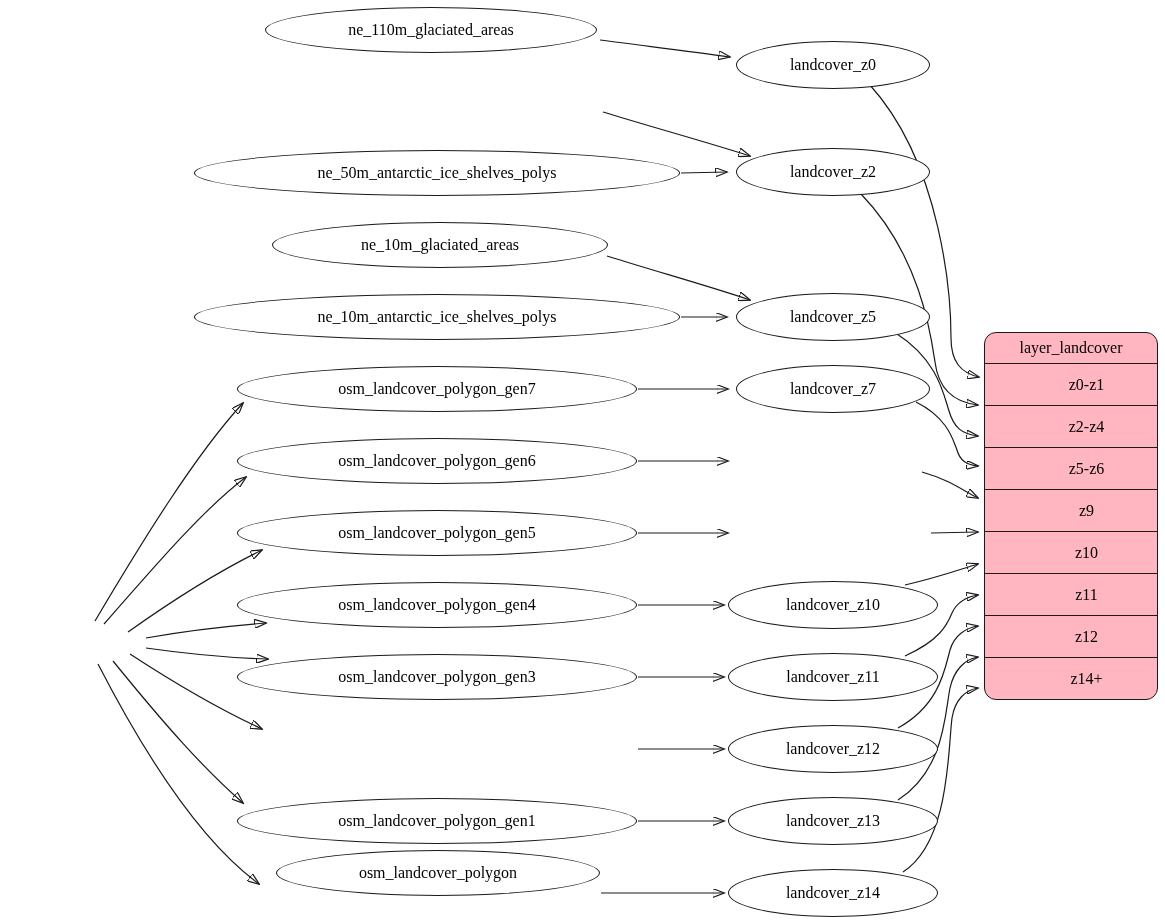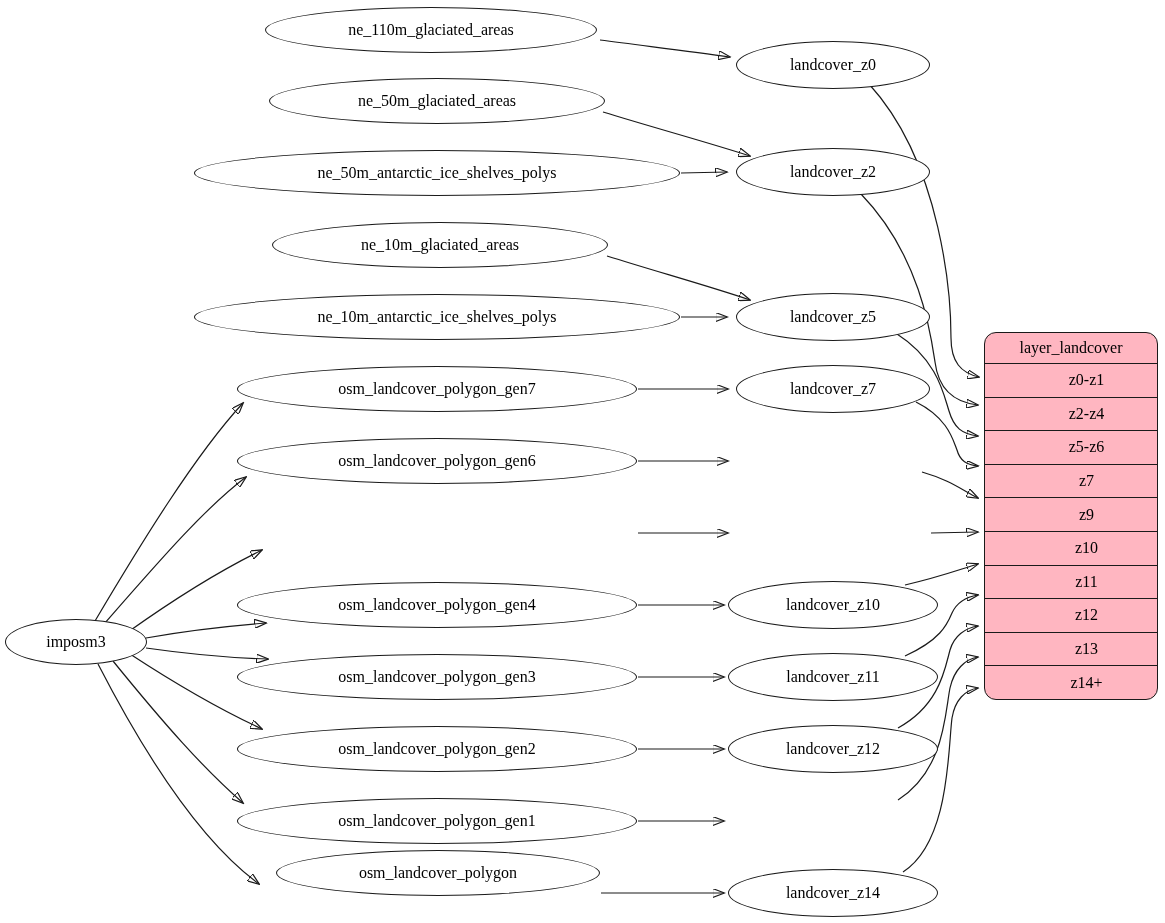--- a/index.html
+++ b/index.html
@@ -75,57 +75,51 @@
     <path d="M905,585 C940,577 958,570 978,564" marker-end="url(#arr)"></path>
     <path d="M905,656 C940,640 947,625 952,613 C957,602 966,597 978,595" marker-end="url(#arr)"></path>
     <path d="M898,728 C940,705 945,668 950,650 C954,636 965,628 978,626" marker-end="url(#arr)"></path>
     <path d="M898,800 C945,770 945,712 950,688 C954,670 965,659 978,657" marker-end="url(#arr)"></path>
     <path d="M903,872 C950,842 948,748 952,718 C955,700 965,690 978,688" marker-end="url(#arr)"></path>
   </svg>
 
   <div class="node" style="left:265px;top:7px;width:332px;height:46px">
     <span>ne_110m_glaciated_areas</span>
   </div>
-  <div class="node" style="left:269px;top:78px;width:336px;height:46px">
-    <span>ne_50m_glaciated_areas</span>
-  </div>
   <div class="node" style="left:194px;top:150px;width:486px;height:46px">
     <span>ne_50m_antarctic_ice_shelves_polys</span>
   </div>
   <div class="node" style="left:272px;top:222px;width:336px;height:46px">
     <span>ne_10m_glaciated_areas</span>
   </div>
   <div class="node" style="left:194px;top:294px;width:486px;height:46px">
     <span>ne_10m_antarctic_ice_shelves_polys</span>
   </div>
   <div class="node" style="left:237px;top:366px;width:400px;height:46px">
     <span>osm_landcover_polygon_gen7</span>
   </div>
   <div class="node" style="left:237px;top:438px;width:400px;height:46px">
     <span>osm_landcover_polygon_gen6</span>
   </div>
+  <div class="node" style="left:237px;top:510px;width:400px;height:46px">
+    <span>osm_landcover_polygon_gen5</span>
+  </div>
   <div class="node" style="left:237px;top:582px;width:400px;height:46px">
     <span>osm_landcover_polygon_gen4</span>
   </div>
   <div class="node" style="left:237px;top:654px;width:400px;height:46px">
     <span>osm_landcover_polygon_gen3</span>
-  </div>
-  <div class="node" style="left:237px;top:726px;width:400px;height:46px">
-    <span>osm_landcover_polygon_gen2</span>
   </div>
   <div class="node" style="left:237px;top:798px;width:400px;height:46px">
     <span>osm_landcover_polygon_gen1</span>
   </div>
   <div class="node" style="left:276px;top:850px;width:324px;height:46px">
     <span>osm_landcover_polygon</span>
   </div>
 
-  <div class="node" style="left:5px;top:619px;width:142px;height:46px">
-    <span>imposm3</span>
-  </div>
 
   <div class="node" style="left:736px;top:41px;width:194px;height:48px">
     <span>landcover_z0</span>
   </div>
   <div class="node" style="left:736px;top:148px;width:194px;height:48px">
     <span>landcover_z2</span>
   </div>
   <div class="node" style="left:736px;top:293px;width:194px;height:48px">
     <span>landcover_z5</span>
   </div>
@@ -134,31 +128,32 @@
   </div>
   <div class="node" style="left:728px;top:581px;width:210px;height:48px">
     <span>landcover_z10</span>
   </div>
   <div class="node" style="left:728px;top:653px;width:210px;height:48px">
     <span>landcover_z11</span>
   </div>
   <div class="node" style="left:728px;top:725px;width:210px;height:48px">
     <span>landcover_z12</span>
   </div>
+  <div class="node" style="left:728px;top:797px;width:210px;height:48px">
+    <span>landcover_z13</span>
+  </div>
   <div class="node" style="left:728px;top:869px;width:210px;height:48px">
     <span>landcover_z14</span>
   </div>
 
   <div class="rtable">
     <div class="thead">layer_landcover</div>
     <div class="trow">z0-z1</div>
     <div class="trow">z2-z4</div>
     <div class="trow">z5-z6</div>
-    <div class="trow">z7</div>
     <div class="trow">z9</div>
     <div class="trow">z10</div>
     <div class="trow">z11</div>
     <div class="trow">z12</div>
-    <div class="trow">z13</div>
     <div class="trow">z14+</div>
   </div>
 
 </div>
 
 </body></html>

